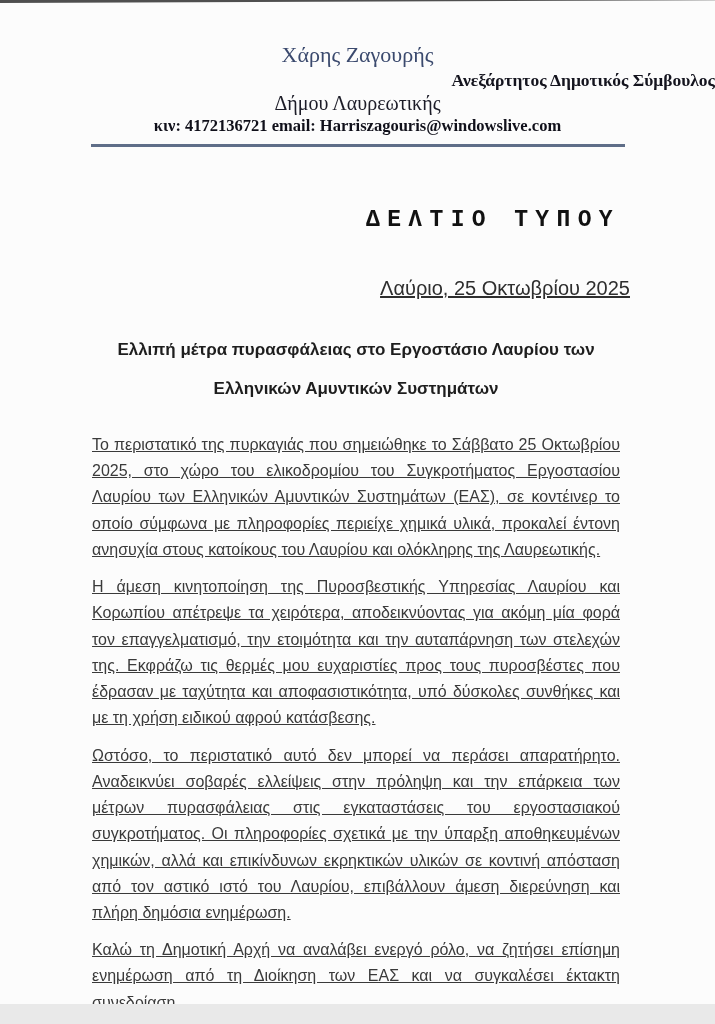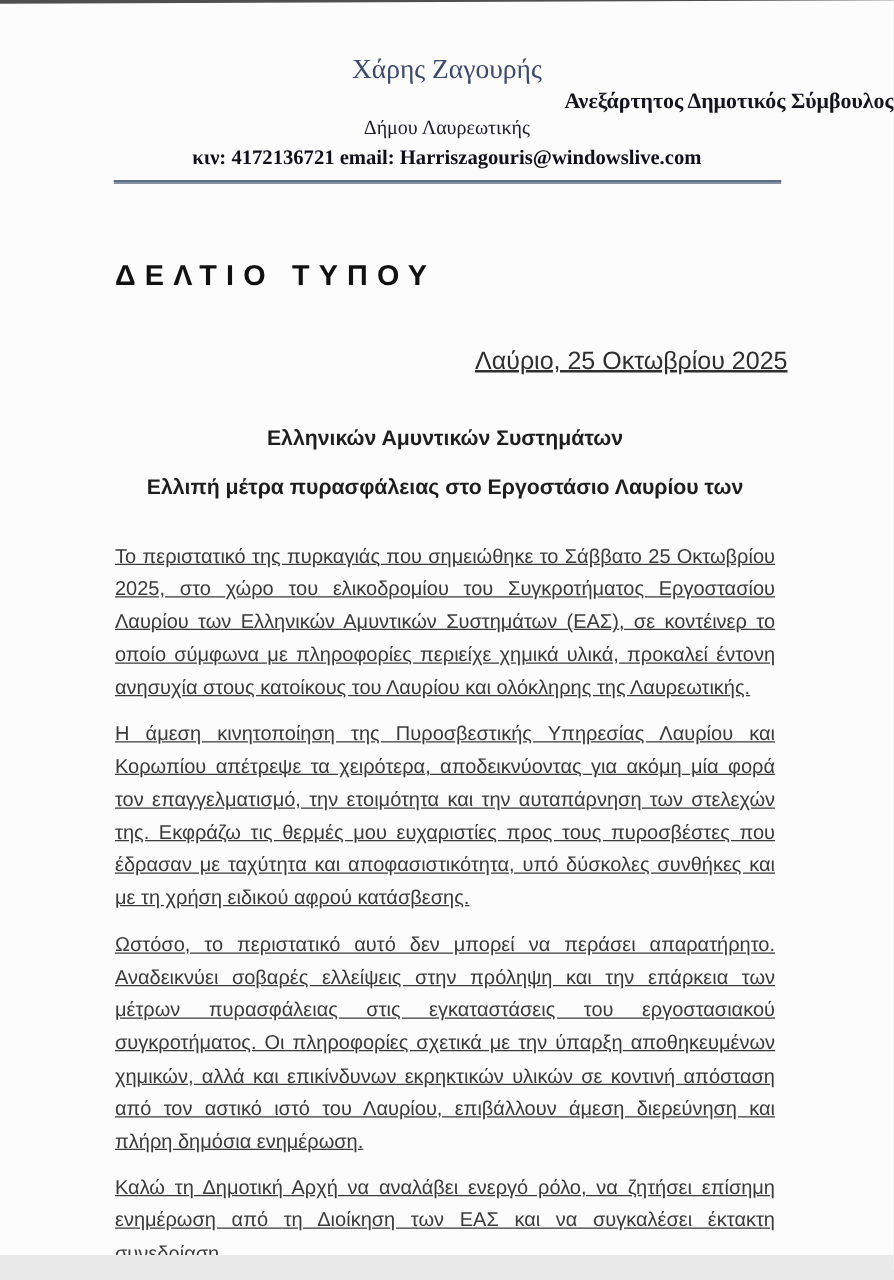--- a/index.html
+++ b/index.html
@@ -33,21 +33,21 @@
     color: var(--header-accent, #3b4a6e);
   }
   .lh-role {
     font-size: 17.5px;
     line-height: 24px;
     font-weight: bold;
     color: #14141e;
     text-align: right;
   }
   .lh-muni {
-    font-size: 16px;
+    font-size: 20px;
     line-height: 22px;
     color: #1d1d28;
   }
   .lh-contact {
     font-size: 16.5px;
     line-height: 23px;
     font-weight: bold;
     color: #10101a;
   }
   .divider {
@@ -57,25 +57,26 @@
     border-top: 2px solid var(--divider, #5f6e88);
     border-bottom: 1px solid var(--divider, #5f6e88);
   }
   
   .doc {
     width: 528px;
     margin: 0 95px 0 92px;
   }
   .title {
     margin-top: 60px;
-    text-align: left;
+    text-align: right;
     font-size: 23px;
     font-weight: bold;
     letter-spacing: 0.32em;
     color: var(--title-color, #111);
+    font-family: Liberation Mono, monospace;
   }
   .dateline {
     margin-top: 44px;
     margin-right: -10px;
     text-align: right;
     font-size: 20px;
     color: #2e2e2e;
     text-decoration: underline;
   }
   .subject {
@@ -107,21 +108,21 @@
     <div class="lh-role">Ανεξάρτητος Δημοτικός Σύμβουλος</div>
     <div class="lh-muni">Δήμου Λαυρεωτικής</div>
     <div class="lh-contact">κιν: 4172136721 email: Harriszagouris@windowslive.com</div>
     <div class="divider"></div>
   </header>
 
   <main class="doc">
     <h1 class="title">ΔΕΛΤΙΟ ΤΥΠΟΥ</h1>
     <div class="dateline">Λαύριο, 25 Οκτωβρίου 2025</div>
     <h2 class="subject">
+      <span class="subject-line">Ελλιπή μέτρα πυρασφάλειας στο Εργοστάσιο Λαυρίου των</span>
       <span class="subject-line">Ελληνικών Αμυντικών Συστημάτων</span>
-      <span class="subject-line">Ελλιπή μέτρα πυρασφάλειας στο Εργοστάσιο Λαυρίου των</span>
     </h2>
     <p>Το περιστατικό της πυρκαγιάς που σημειώθηκε το Σάββατο 25 Οκτωβρίου 2025, στο χώρο του ελικοδρομίου του Συγκροτήματος Εργοστασίου Λαυρίου των Ελληνικών Αμυντικών Συστημάτων (ΕΑΣ), σε κοντέινερ το οποίο σύμφωνα με πληροφορίες περιείχε χημικά υλικά, προκαλεί έντονη ανησυχία στους κατοίκους του Λαυρίου και ολόκληρης της Λαυρεωτικής.</p>
     <p>Η άμεση κινητοποίηση της Πυροσβεστικής Υπηρεσίας Λαυρίου και Κορωπίου απέτρεψε τα χειρότερα, αποδεικνύοντας για ακόμη μία φορά τον επαγγελματισμό, την ετοιμότητα και την αυταπάρνηση των στελεχών της. Εκφράζω τις θερμές μου ευχαριστίες προς τους πυροσβέστες που έδρασαν με ταχύτητα και αποφασιστικότητα, υπό δύσκολες συνθήκες και με τη χρήση ειδικού αφρού κατάσβεσης.</p>
     <p>Ωστόσο, το περιστατικό αυτό δεν μπορεί να περάσει απαρατήρητο. Αναδεικνύει σοβαρές ελλείψεις στην πρόληψη και την επάρκεια των μέτρων πυρασφάλειας στις εγκαταστάσεις του εργοστασιακού συγκροτήματος. Οι πληροφορίες σχετικά με την ύπαρξη αποθηκευμένων χημικών, αλλά και επικίνδυνων εκρηκτικών υλικών σε κοντινή απόσταση από τον αστικό ιστό του Λαυρίου, επιβάλλουν άμεση διερεύνηση και πλήρη δημόσια ενημέρωση.</p>
     <p>Καλώ τη Δημοτική Αρχή να αναλάβει ενεργό ρόλο, να ζητήσει επίσημη ενημέρωση από τη Διοίκηση των ΕΑΣ και να συγκαλέσει έκτακτη συνεδρίαση</p>
   </main>
 </div>
 
 </body></html>

